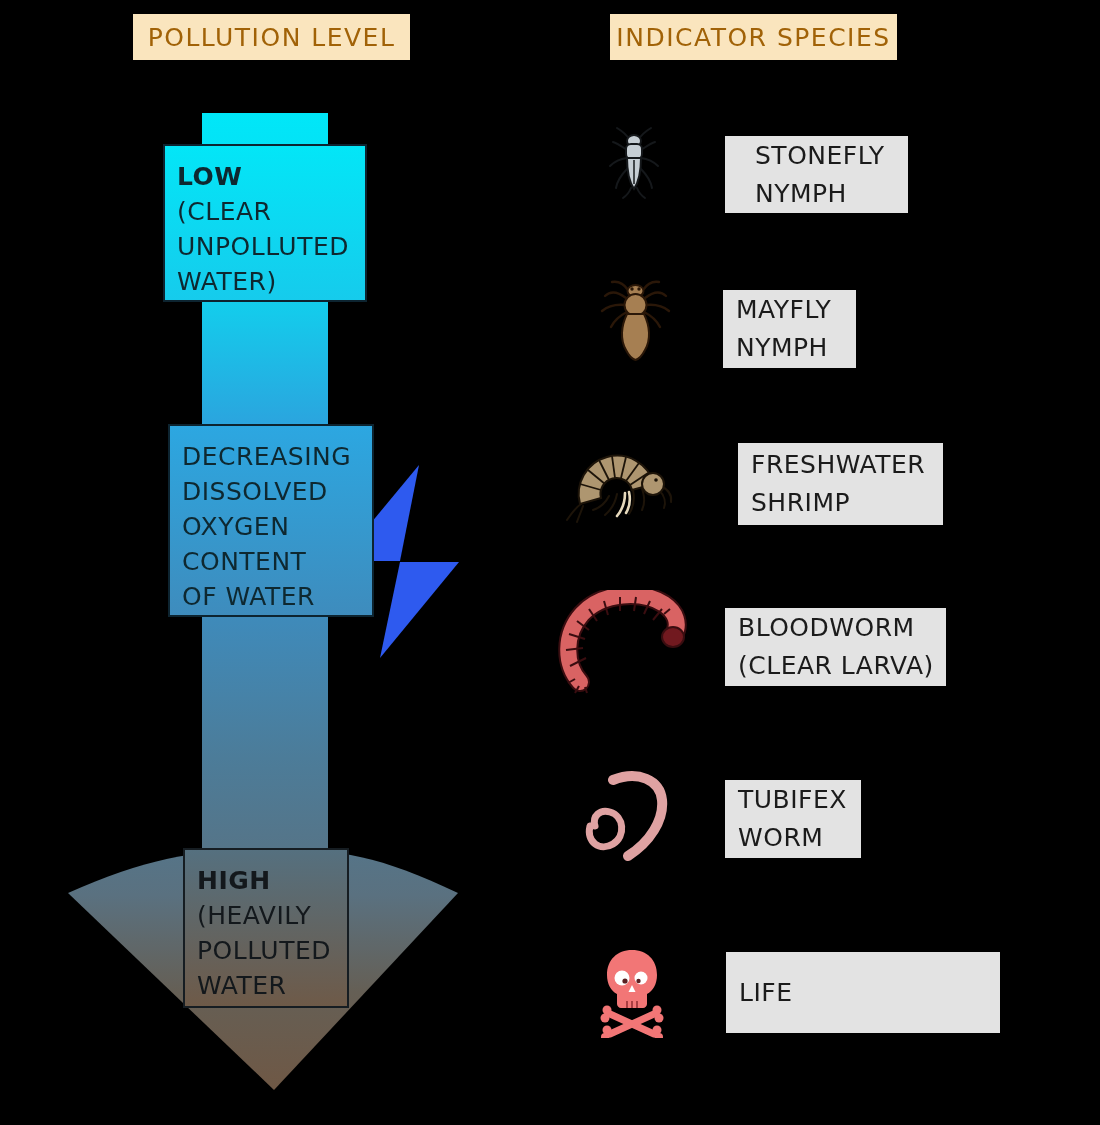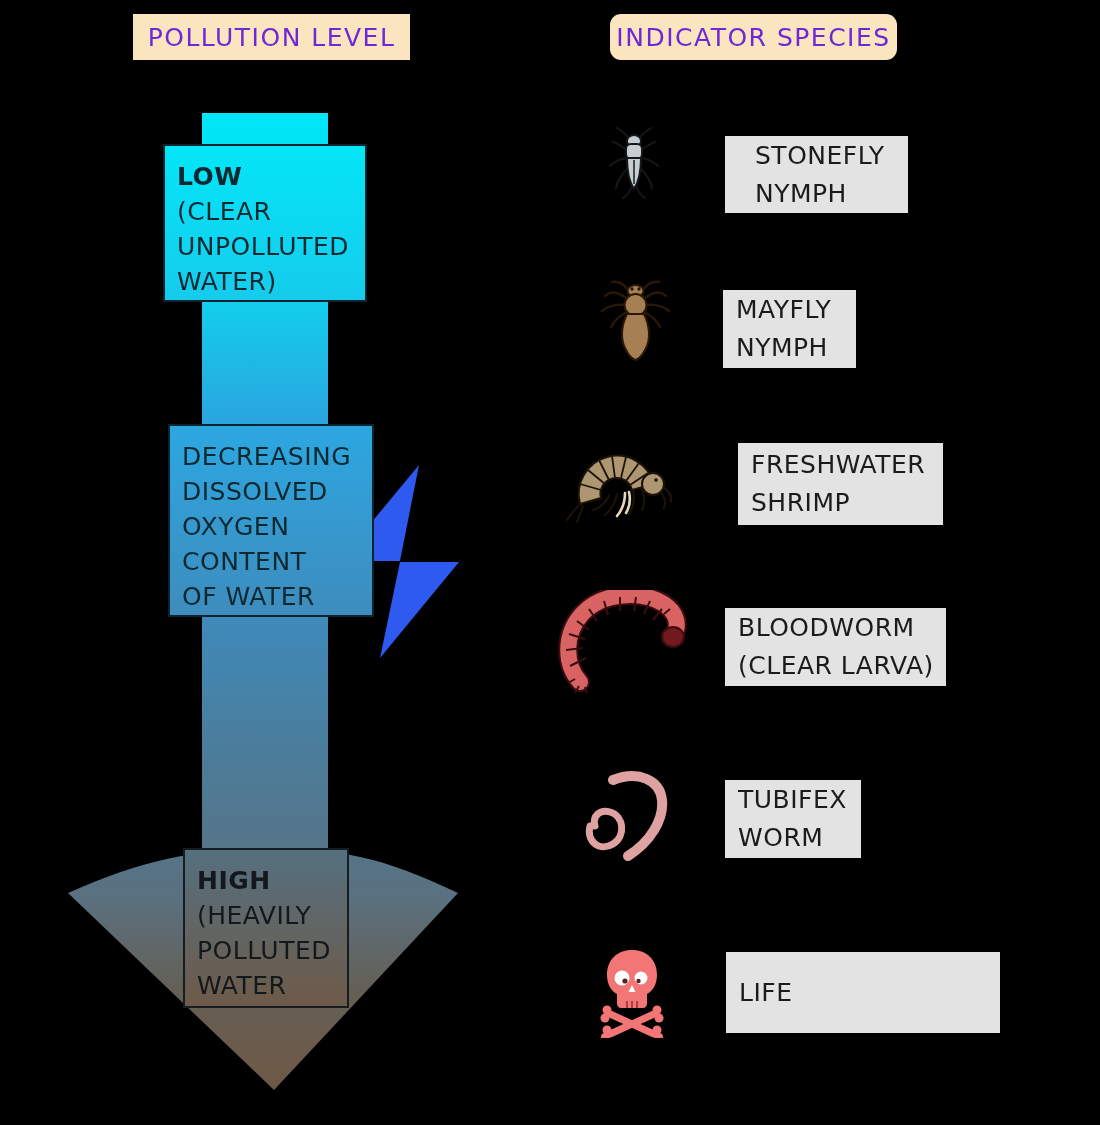--- a/index.html
+++ b/index.html
@@ -2,26 +2,26 @@
 <html><head>
 <meta charset="utf-8">
 <style>
   html,body { margin:0; padding:0; background:#000; }
   .stage {
     position:relative; width:1100px; height:1125px; background:#000;
     font-family:"DejaVu Sans", sans-serif; overflow:hidden;
   }
   .layer { position:absolute; left:0; top:0; }
   .hdr {
-    position:absolute; background:#FAE5BE; color:#6d28d9;
+    position:absolute; background:#FAE5BE; color:#a16207;
     height:46px; font-size:25px; letter-spacing:1.5px;
     display:flex; align-items:center; justify-content:center;
   }
   #hdr-left  { left:133px; top:14px;  width:277px; }
-  #hdr-right { left:610px; top:14px;  width:287px;border-radius:11px; }
+  #hdr-right { left:610px; top:14px;  width:287px; }
   .pbox {
     position:absolute; border:2px solid #0d2430; color:#0e2830;
     font-size:25px; line-height:35px; padding:13px 4px 0 12px; letter-spacing:0.5px;
   }
   .pbox .ttl { font-weight:bold; }
   #low-box  { left:163px; top:144px; width:184px; height:141px;
               background:linear-gradient(180deg,#03E6F7 0%,#16CBEC 100%); }
   #mid-box  { left:168px; top:424px; width:186px; height:176px;
               background:linear-gradient(180deg,#2CA7E1 0%,#3E8CBD 100%); }
   #high-box { left:183px; top:848px; width:146px; height:143px;

